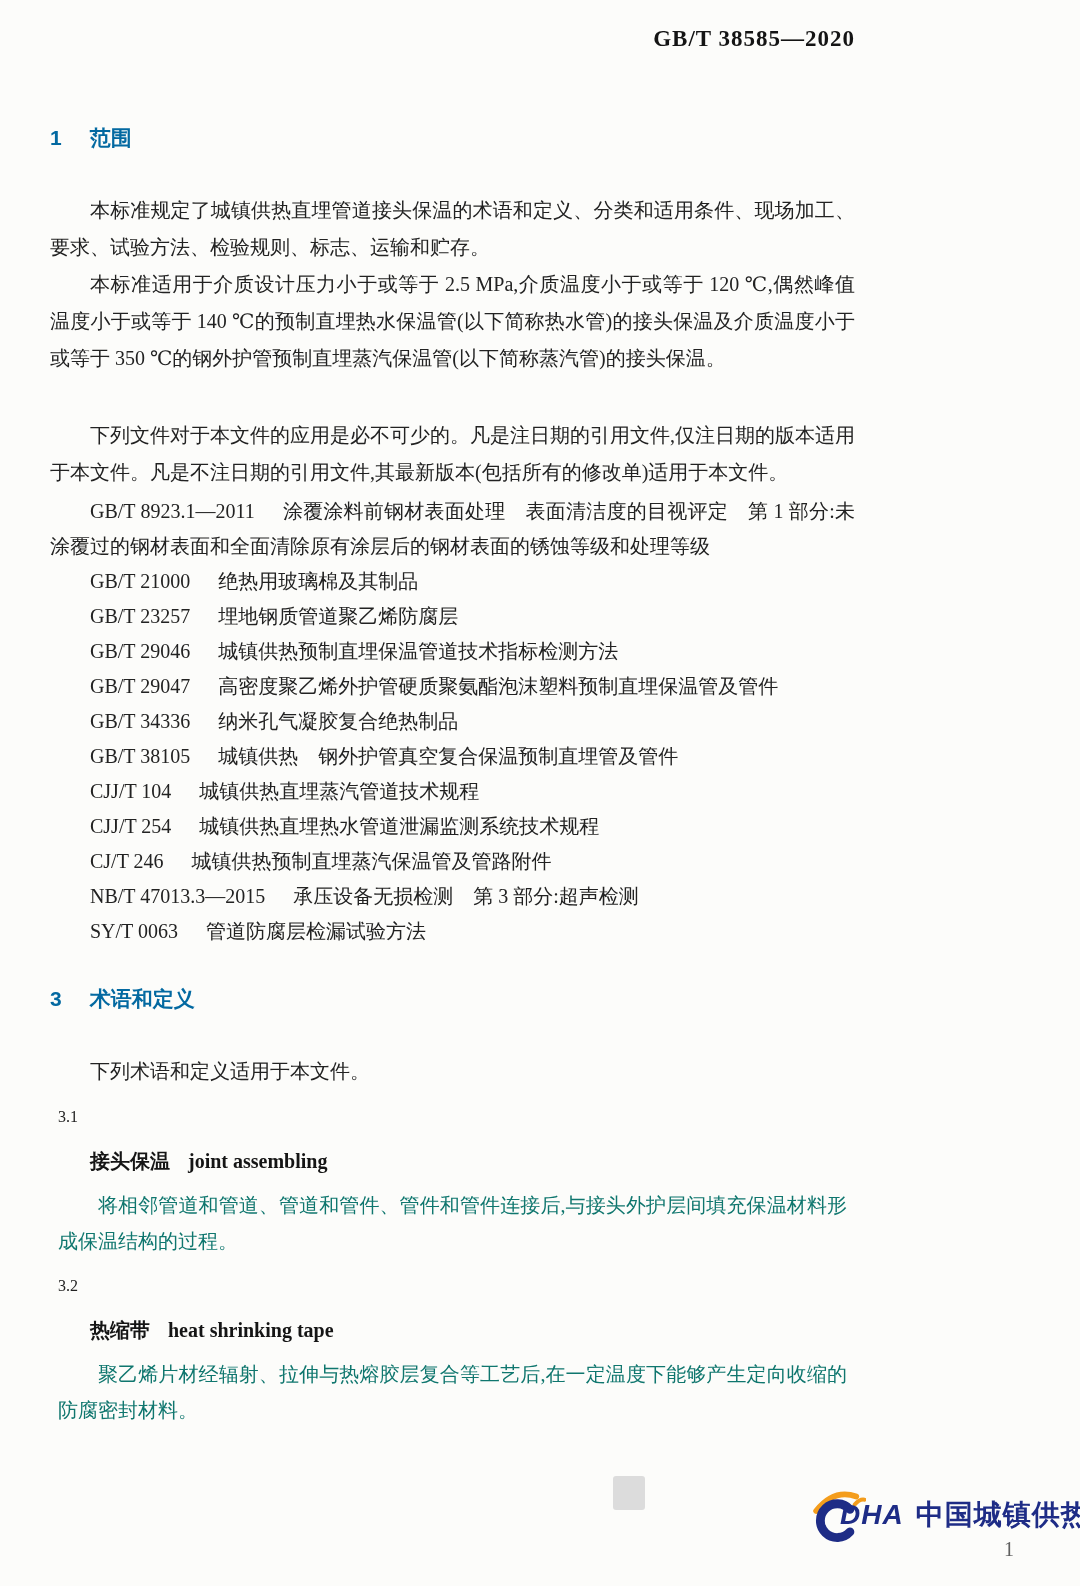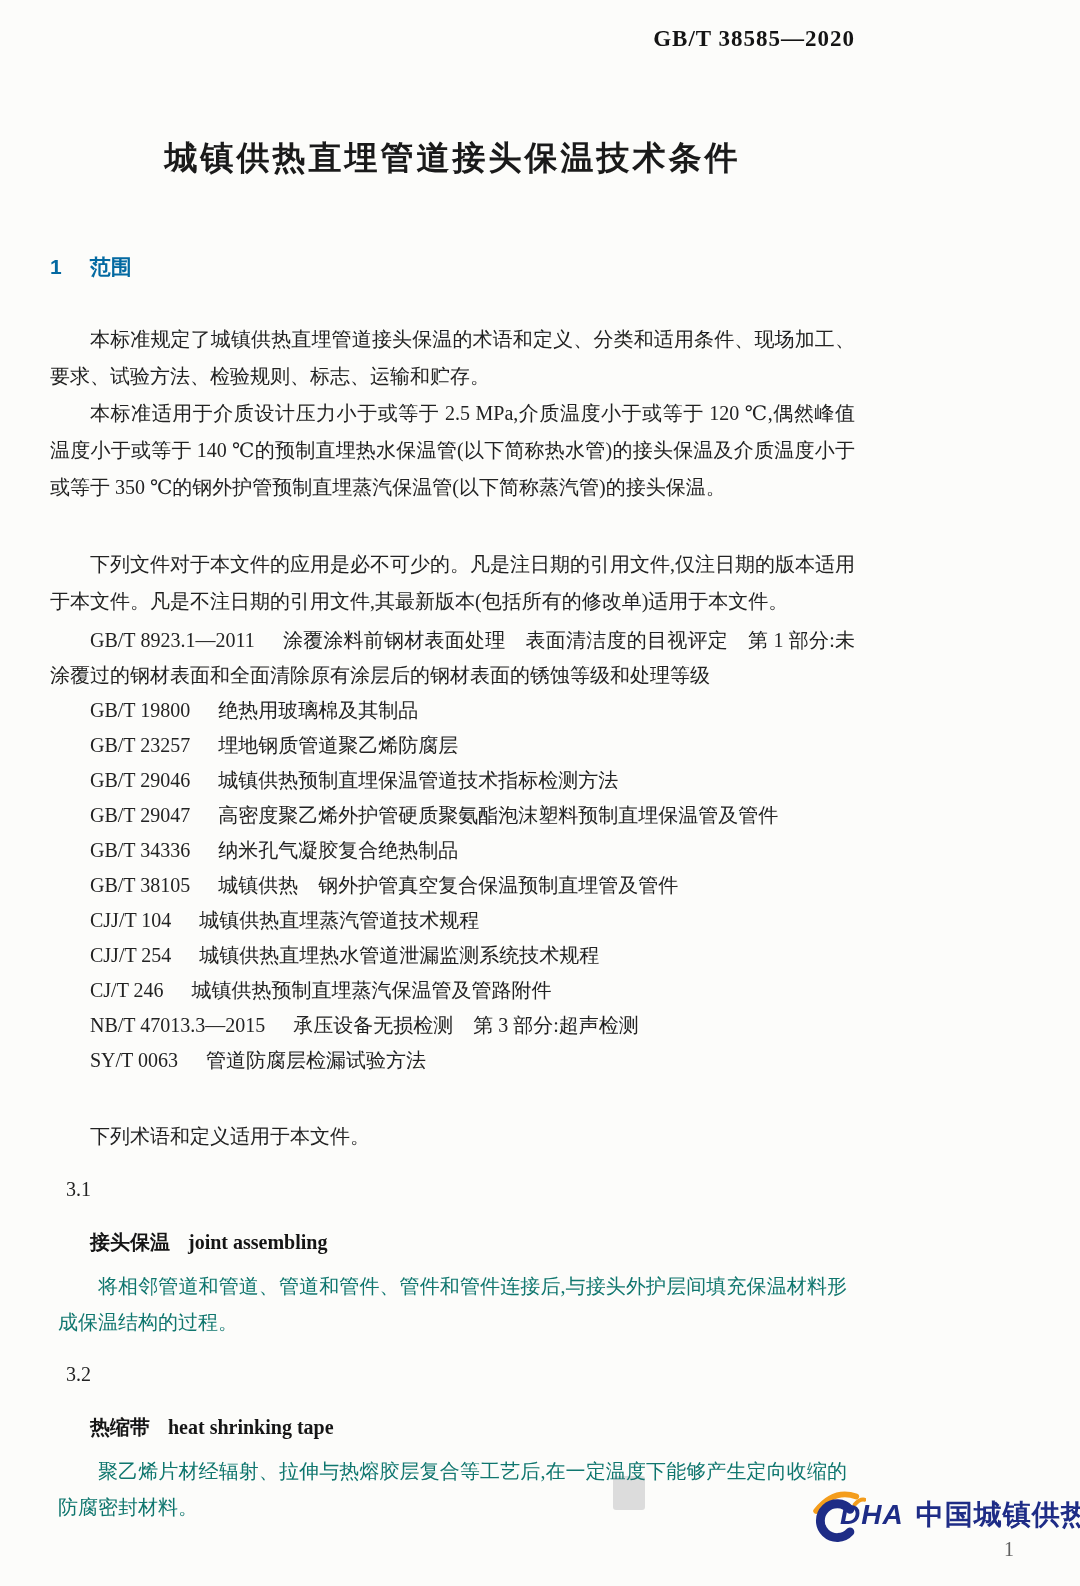--- a/index.html
+++ b/index.html
@@ -61,22 +61,22 @@
   .ref{
     margin:0;
     font-size:20px;
     line-height:35px;
     text-indent:2em;
     text-align:justify;
     color:#222;
   }
   .ref .ref-code{margin-right:1.4em;}
   .term-no{
-    margin:16px;
-    font-size:20px;
+    margin:8px;
+    font-size:16px;
     line-height:37px;
     color:#222;
   }
   .term-name{
     margin:0;
     font-size:20px;
     line-height:36px;
     text-indent:2em;
     font-weight:bold;
     font-family:"Liberation Sans","DejaVu Sans",sans-serif;
@@ -133,45 +133,47 @@
 <body>
 
 <div class="page">
 
   <div class="artifact"></div>
 
   <div class="content">
 
     <div class="doc-number">GB/T 38585—2020</div>
 
-    <h1 class="page-title">城镇供热直埋管道接头保温技术条件</h1>
 
     <div class="sec-head" id="sec1-head">
       <span class="sec-no">1</span><span>范围</span>
     </div>
     <p class="body-p first-p">本标准规定了城镇供热直埋管道接头保温的术语和定义、分类和适用条件、现场加工、要求、试验方法、检验规则、标志、运输和贮存。</p>
     <p class="body-p">本标准适用于介质设计压力小于或等于 2.5 MPa,介质温度小于或等于 120 ℃,偶然峰值温度小于或等于 140 ℃的预制直埋热水保温管(以下简称热水管)的接头保温及介质温度小于或等于 350 ℃的钢外护管预制直埋蒸汽保温管(以下简称蒸汽管)的接头保温。</p>
 
     <p class="body-p first-p">下列文件对于本文件的应用是必不可少的。凡是注日期的引用文件,仅注日期的版本适用于本文件。凡是不注日期的引用文件,其最新版本(包括所有的修改单)适用于本文件。</p>
 
     <div class="refs">
       <p class="ref"><span class="ref-code">GB/T 8923.1—2011</span><span>涂覆涂料前钢材表面处理　表面清洁度的目视评定　第 1 部分:未涂覆过的钢材表面和全面清除原有涂层后的钢材表面的锈蚀等级和处理等级</span></p>
-      <p class="ref"><span class="ref-code">GB/T 19800</span><span>绝热用玻璃棉及其制品</span></p>
+      <p class="ref"><span class="ref-code">GB/T 21000</span><span>绝热用玻璃棉及其制品</span></p>
       <p class="ref"><span class="ref-code">GB/T 23257</span><span>埋地钢质管道聚乙烯防腐层</span></p>
       <p class="ref"><span class="ref-code">GB/T 29046</span><span>城镇供热预制直埋保温管道技术指标检测方法</span></p>
       <p class="ref"><span class="ref-code">GB/T 29047</span><span>高密度聚乙烯外护管硬质聚氨酯泡沫塑料预制直埋保温管及管件</span></p>
       <p class="ref"><span class="ref-code">GB/T 34336</span><span>纳米孔气凝胶复合绝热制品</span></p>
       <p class="ref"><span class="ref-code">GB/T 38105</span><span>城镇供热　钢外护管真空复合保温预制直埋管及管件</span></p>
       <p class="ref"><span class="ref-code">CJJ/T 104</span><span>城镇供热直埋蒸汽管道技术规程</span></p>
       <p class="ref"><span class="ref-code">CJJ/T 254</span><span>城镇供热直埋热水管道泄漏监测系统技术规程</span></p>
       <p class="ref"><span class="ref-code">CJ/T 246</span><span>城镇供热预制直埋蒸汽保温管及管路附件</span></p>
       <p class="ref"><span class="ref-code">NB/T 47013.3—2015</span><span>承压设备无损检测　第 3 部分:超声检测</span></p>
       <p class="ref"><span class="ref-code">SY/T 0063</span><span>管道防腐层检漏试验方法</span></p>
     </div>
 
+    <div class="sec-head" id="sec3-head">
+      <span class="sec-no">3</span><span>术语和定义</span>
+    </div>
     <p class="body-p first-p">下列术语和定义适用于本文件。</p>
 
     <div>
       <p class="term-no">3.1</p>
       <p class="term-name"><span>接头保温</span><span class="term-en">joint assembling</span></p>
       <p class="term-def">将相邻管道和管道、管道和管件、管件和管件连接后,与接头外护层间填充保温材料形成保温结构的过程。</p>
     </div>
 
     <div>
       <p class="term-no">3.2</p>

